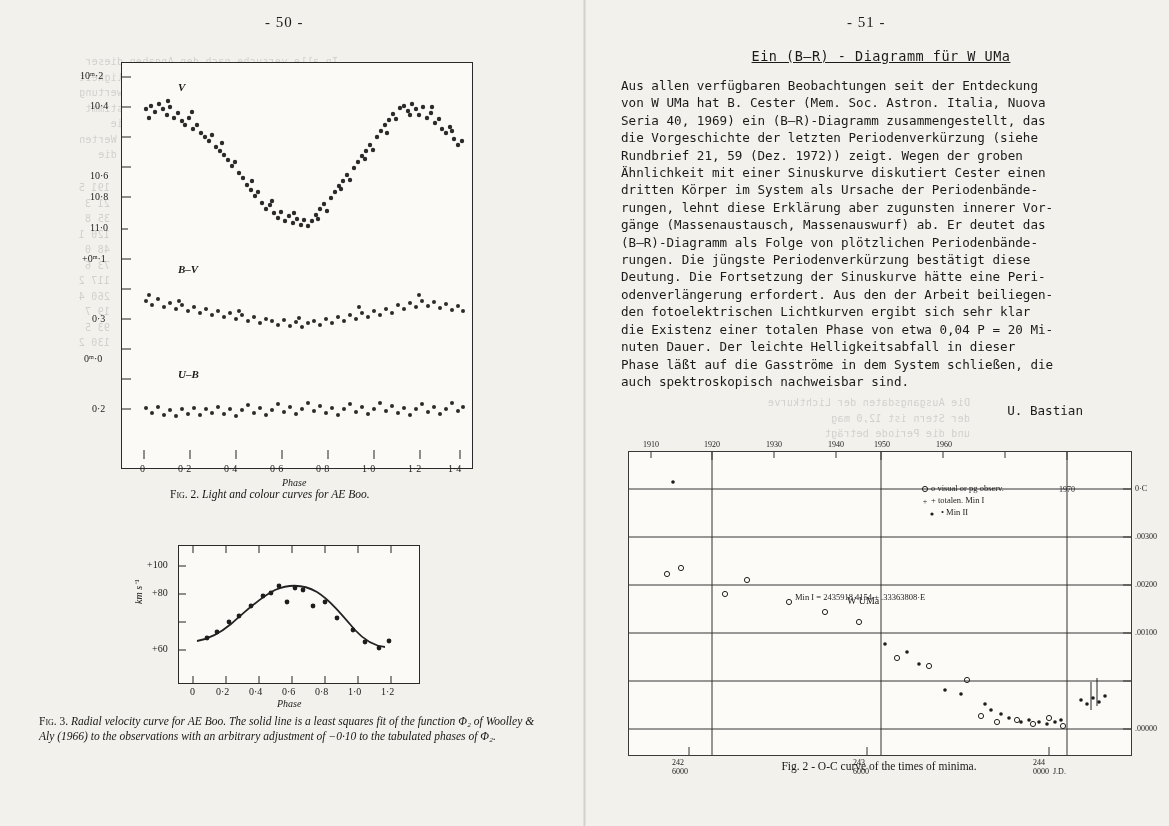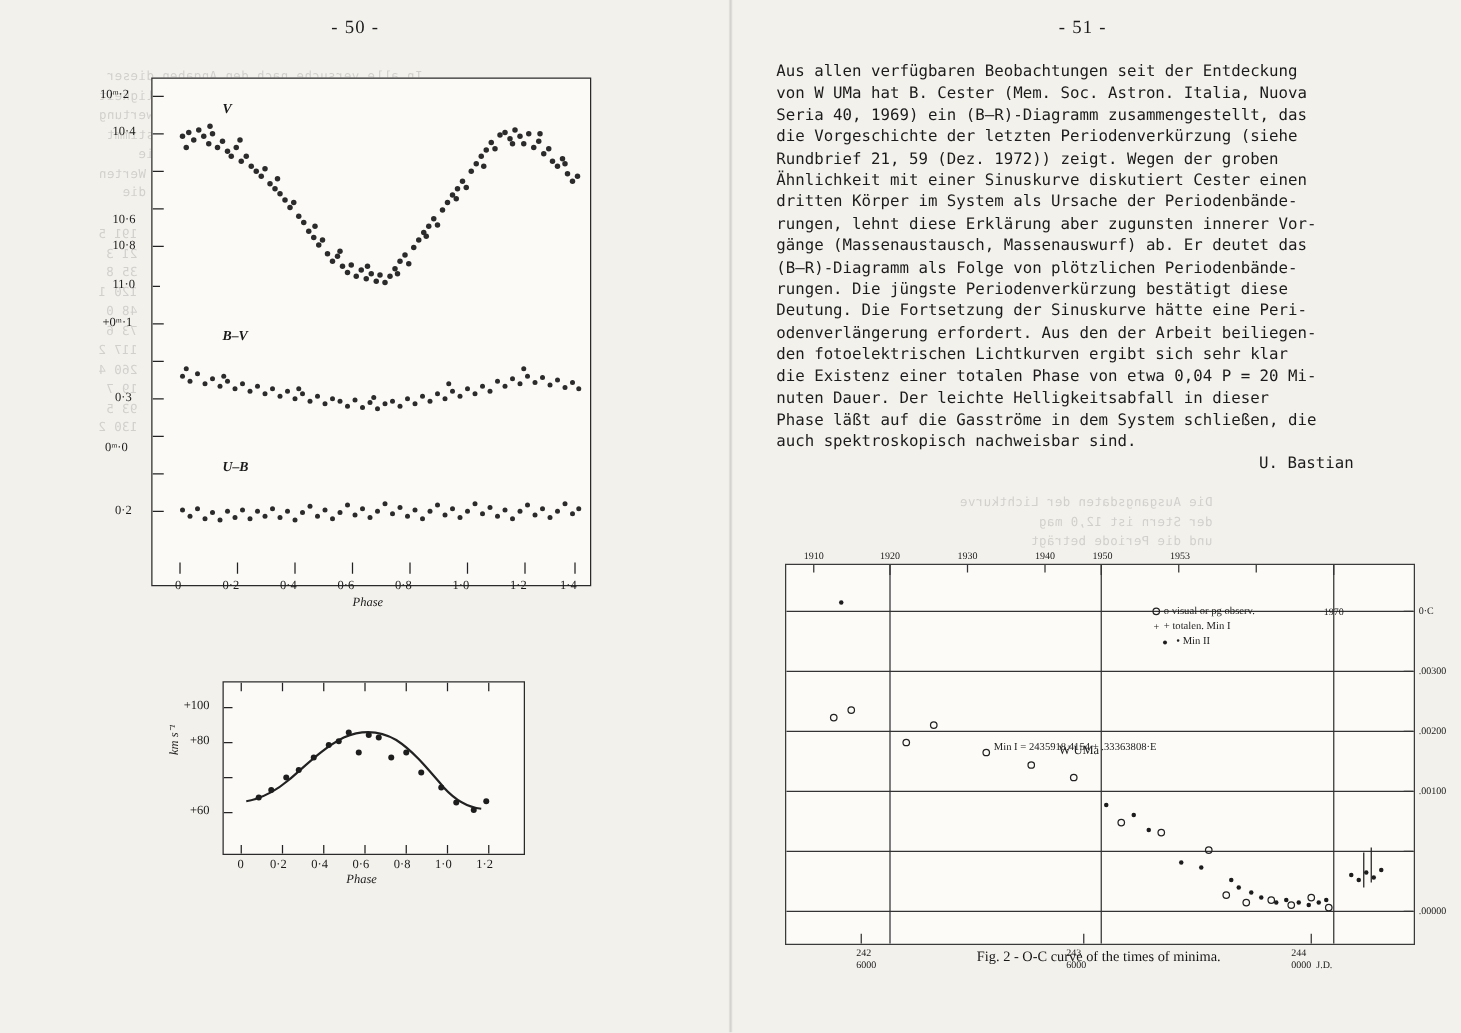--- a/index.html
+++ b/index.html
@@ -71,21 +71,21 @@
     font-size:13.5px;text-align:center;text-decoration:underline;
     letter-spacing:.5px;margin-bottom:13px;
   }
   #rt-body{
     font-family:"DejaVu Sans Mono", monospace;
     font-size:12.6px;line-height:17.4px;white-space:pre-wrap;
     letter-spacing:0px;
   }
   #rt-sign{
     font-family:"DejaVu Sans Mono", monospace;
-    font-size:12.6px;text-align:right;margin-top:1px;padding-right:58px;
+    font-size:12.6px;text-align:right;margin-top:13px;padding-right:58px;
   }
 
   
   #rfig-box{
     position:absolute;left:628px;top:451px;width:502px;height:303px;
     border:1.2px solid #3a3a3a;background:#fcfbf8;
   }
   .rfig-tick{
     position:absolute;font-family:"Liberation Serif", serif;
     font-size:8px;color:#222;white-space:nowrap;
@@ -407,20 +407,24 @@
     <div class="ticklabel" style="left:56px;top:400px;">0·2</div>
     <div class="ticklabel" style="left:102px;top:400px;">0·4</div>
     <div class="ticklabel" style="left:148px;top:400px;">0·6</div>
     <div class="ticklabel" style="left:194px;top:400px;">0·8</div>
     <div class="ticklabel" style="left:240px;top:400px;">1·0</div>
     <div class="ticklabel" style="left:286px;top:400px;">1·2</div>
     <div class="ticklabel" style="left:326px;top:400px;">1·4</div>
     <div class="ticklabel" style="left:160px;top:414px;font-style:italic;">Phase</div>
   </div>
 
+  <div class="caption" style="left:170px;top:487px;width:300px;">
+    <b>Fig. 2.</b>
+    <span>Light and colour curves for AE Boo.</span>
+  </div>
 
   <div id="fig3-box">
     <svg width="240" height="137" viewBox="0 0 240 137">
       <g stroke="#222" stroke-width="1">
         <line x1="0" y1="20" x2="7" y2="20"></line>
         <line x1="0" y1="48" x2="7" y2="48"></line>
         <line x1="0" y1="76" x2="7" y2="76"></line>
         <line x1="0" y1="104" x2="7" y2="104"></line>
         <line x1="14" y1="137" x2="14" y2="130"></line>
         <line x1="47" y1="137" x2="47" y2="130"></line>
@@ -467,22 +471,27 @@
     <div class="ticklabel" style="left:11px;top:140px;">0</div>
     <div class="ticklabel" style="left:37px;top:140px;">0·2</div>
     <div class="ticklabel" style="left:70px;top:140px;">0·4</div>
     <div class="ticklabel" style="left:103px;top:140px;">0·6</div>
     <div class="ticklabel" style="left:136px;top:140px;">0·8</div>
     <div class="ticklabel" style="left:169px;top:140px;">1·0</div>
     <div class="ticklabel" style="left:202px;top:140px;">1·2</div>
     <div class="ticklabel" style="left:98px;top:152px;font-style:italic;">Phase</div>
   </div>
 
+  <div class="caption" style="left:39px;top:714px;width:505px;">
+    <b>Fig. 3.</b>
+    <span>Radial velocity curve for AE Boo. The solid line is a least squares fit of the function Φ₂ of Woolley &amp; Aly (1966) to the observations with an arbitrary adjustment of −0·10 to the tabulated phases of Φ₂.</span>
+  </div>
 
   <div id="right-col">
+    <div id="rt-title">Ein (B–R) - Diagramm für W UMa</div>
     <div id="rt-body">Aus allen verfügbaren Beobachtungen seit der Entdeckung
 von W UMa hat B. Cester (Mem. Soc. Astron. Italia, Nuova
 Seria 40, 1969) ein (B–R)-Diagramm zusammengestellt, das
 die Vorgeschichte der letzten Periodenverkürzung (siehe
 Rundbrief 21, 59 (Dez. 1972)) zeigt. Wegen der groben
 Ähnlichkeit mit einer Sinuskurve diskutiert Cester einen
 dritten Körper im System als Ursache der Periodenbände-
 rungen, lehnt diese Erklärung aber zugunsten innerer Vor-
 gänge (Massenaustausch, Massenauswurf) ab. Er deutet das
 (B–R)-Diagramm als Folge von plötzlichen Periodenbände-
@@ -594,30 +603,30 @@
         <text x="296" y="52" font-size="8" text-anchor="middle" fill="#222" font-family="Liberation Serif, serif">+</text>
         <circle cx="303" cy="62" r="1.6" fill="#1d1d1d"></circle>
       </g>
     </svg>
 
     <div class="rfig-tick" style="left:14px;top:-12px;">1910</div>
     <div class="rfig-tick" style="left:75px;top:-12px;">1920</div>
     <div class="rfig-tick" style="left:137px;top:-12px;">1930</div>
     <div class="rfig-tick" style="left:199px;top:-12px;">1940</div>
     <div class="rfig-tick" style="left:245px;top:-12px;">1950</div>
-    <div class="rfig-tick" style="left:307px;top:-12px;">1953</div>
+    <div class="rfig-tick" style="left:307px;top:-12px;">1960</div>
     <div class="rfig-tick" style="left:430px;top:-12px;margin-top:45px;">1970</div>
 
     <div class="rfig-tick" style="left:506px;top:32px;">0·C</div>
     <div class="rfig-tick" style="left:506px;top:80px;">.00300</div>
     <div class="rfig-tick" style="left:506px;top:128px;">.00200</div>
     <div class="rfig-tick" style="left:506px;top:176px;">.00100</div>
     <div class="rfig-tick" style="left:506px;top:272px;">.00000</div>
 
-    <div class="rfig-tick" style="left:56px;top:306px;white-space:pre;">242
+    <div class="rfig-tick" style="left:43px;top:306px;white-space:pre;">242
 6000</div>
     <div class="rfig-tick" style="left:224px;top:306px;white-space:pre;">243
 6000</div>
     <div class="rfig-tick" style="left:404px;top:306px;white-space:pre;">244
 0000  J.D.</div>
 
     <div class="rfig-txt" style="left:218px;top:106px;font-size:10px;margin-top:37px;">W UMa</div>
     <div class="rfig-txt" style="left:166px;top:140px;">Min I = 2435918.4154 + .33363808·E</div>
     <div class="rfig-txt" style="left:302px;top:31px;">o  visual or pg observ.</div>
     <div class="rfig-txt" style="left:302px;top:43px;">+  totalen. Min I</div>

